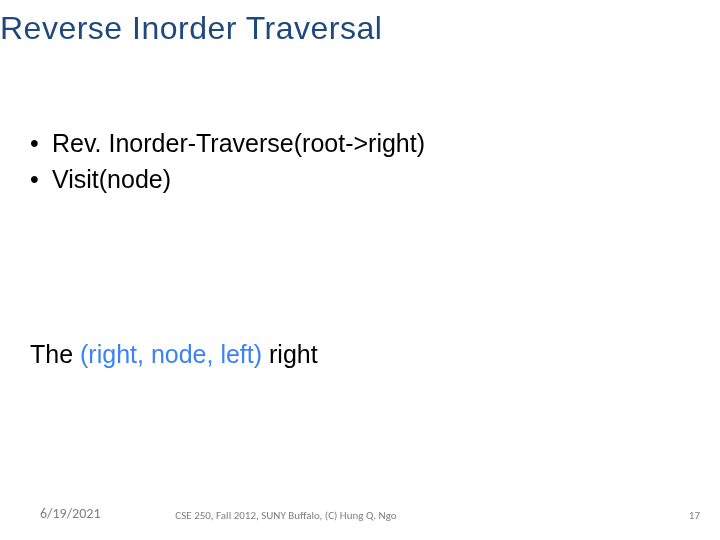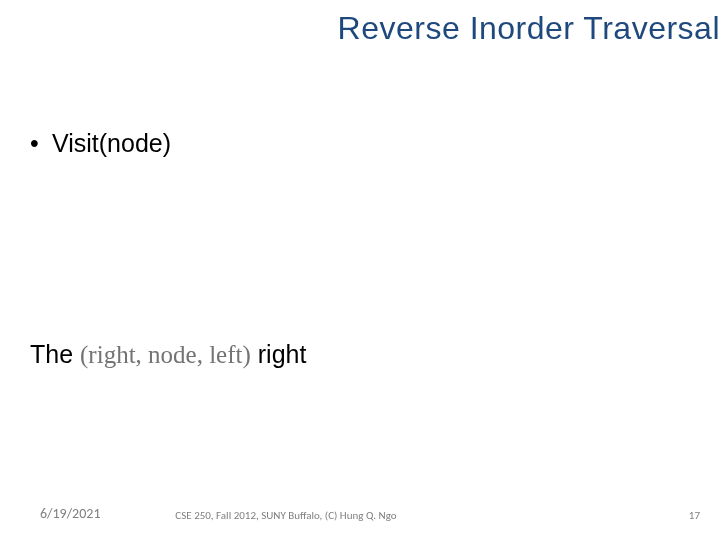--- a/index.html
+++ b/index.html
@@ -16,21 +16,21 @@
     width: 720px;
     height: 540px;
     position: relative;
     box-sizing: border-box;
   }
   .title {
     position: absolute;
     top: 10px;
     left: 0;
     width: 720px;
-    text-align: right;
+    text-align: left;
     font-size: 32px;
     color: #1f497d;
     letter-spacing: 0.5px;
   }
   .bullets {
     position: absolute;
     top: 125px;
     left: 30px;
     font-size: 25px;
     color: #000000;
@@ -44,22 +44,21 @@
     width: 22px;
   }
   .summary {
     position: absolute;
     top: 340px;
     left: 30px;
     font-size: 25px;
     color: #000000;
   }
   .summary .red {
-    color: #737373;
-    font-family: Liberation Serif, serif;
+    color: #3b82f6;
   }
   .footer-date {
     position: absolute;
     bottom: 18px;
     left: 40px;
     font-size: 14px;
     color: #7f7f7f;
     font-family: Calibri, Arial, sans-serif;
   }
   .footer-center {
@@ -83,20 +82,23 @@
 </style>
 </head>
 <body>
 
 <div class="slide">
 
   <div class="title">Reverse Inorder Traversal</div>
 
   <div class="bullets">
     <div class="row">
+      <span class="dot">•</span><span>Rev. Inorder-Traverse(root-&gt;right)</span>
+    </div>
+    <div class="row">
       <span class="dot">•</span><span>Visit(node)</span>
     </div>
   </div>
 
   <div class="summary">
     <span>The </span><span class="red">(right, node, left)</span><span> right</span>
   </div>
 
   <div class="footer-date">6/19/2021</div>
   <div class="footer-center">CSE 250, Fall 2012, SUNY Buffalo, (C) Hung Q. Ngo</div>

